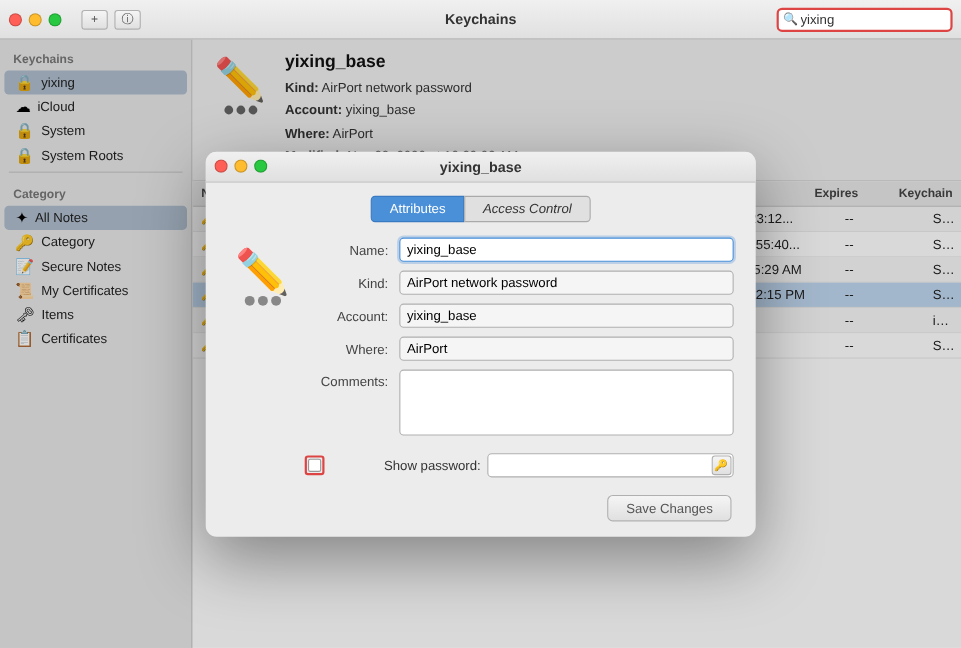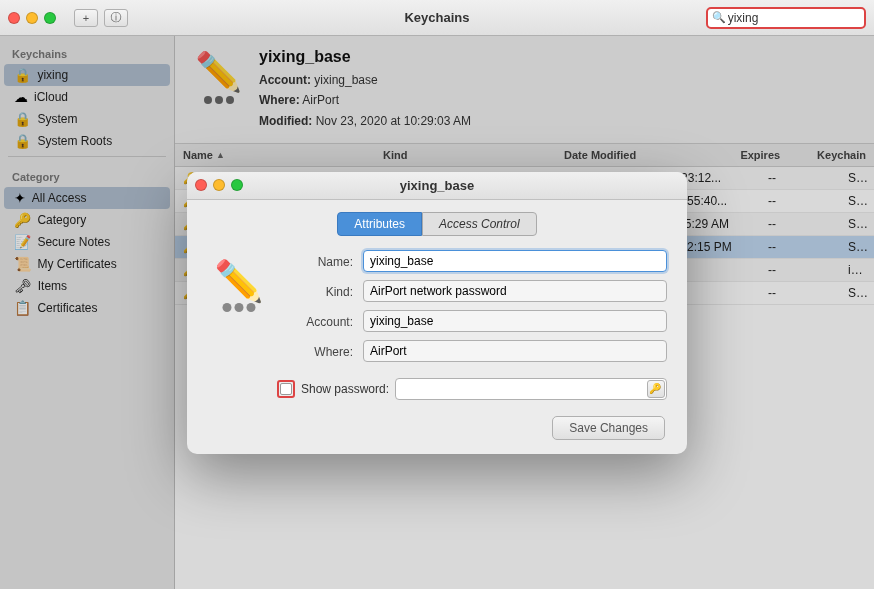--- a/index.html
+++ b/index.html
@@ -275,20 +275,21 @@
     }
     .show-pw-checkbox {
       width: 12px; height: 12px;
       border: 1px solid #999;
       border-radius: 2px;
       background: white;
     }
     .show-pw-label {
       font-size: 12px; color: #333;
       white-space: nowrap;
+      margin-left: 48px;
     }
     .pw-input-wrap {
       flex: 1; position: relative;
     }
     .pw-field {
       width: 100%;
       border: 1px solid #b0b0b0;
       border-radius: 4px;
       padding: 3px 24px 3px 6px;
       font-size: 12px;
@@ -380,21 +381,21 @@
       <span style="font-size:14px;">🔒</span>
       <span class="sidebar-item-text">System Roots</span>
     </div>
 
     <div class="sidebar-divider"></div>
 
     <div class="sidebar-category-label">Category</div>
 
     <div class="sidebar-item selected">
       <span style="font-size:14px;">✦</span>
-      <span class="sidebar-item-text">All Access</span>
+      <span class="sidebar-item-text">All Notes</span>
     </div>
     <div class="sidebar-item">
       <span style="font-size:14px;">🔑</span>
       <span class="sidebar-item-text">Category</span>
     </div>
     <div class="sidebar-item">
       <span style="font-size:14px;">📝</span>
       <span class="sidebar-item-text">Secure Notes</span>
     </div>
     <div class="sidebar-item">
@@ -417,20 +418,24 @@
       <div class="item-icon-area">
         <span style="font-size:38px; position:absolute; top:2px;">✏️</span>
         <div class="lock-dots" style="bottom:0;">
           <div class="lock-dot"></div>
           <div class="lock-dot"></div>
           <div class="lock-dot"></div>
         </div>
       </div>
       <div class="item-details">
         <h2>yixing_base</h2>
+        <div class="item-detail-row">
+          <span class="item-detail-label">Kind:</span>
+          <span>AirPort network password</span>
+        </div>
         <div class="item-detail-row">
           <span class="item-detail-label">Account:</span>
           <span>yixing_base</span>
         </div>
         <div class="item-detail-row">
           <span class="item-detail-label">Where:</span>
           <span>AirPort</span>
         </div>
         <div class="item-detail-row">
           <span class="item-detail-label">Modified:</span>
@@ -564,20 +569,24 @@
               <input type="text" class="form-input readonly-field" value="AirPort network password" readonly="" style="">
             </div>
             <div class="form-row">
               <span class="form-label">Account:</span>
               <input type="text" class="form-input readonly-field" value="yixing_base" style="">
             </div>
             <div class="form-row">
               <span class="form-label">Where:</span>
               <input type="text" class="form-input readonly-field" value="AirPort" style="">
             </div>
+            <div class="form-row" style="align-items:flex-start;">
+              <span class="form-label" style="padding-top:4px;">Comments:</span>
+              <textarea class="form-textarea" style=""></textarea>
+            </div>
           </div>
         </div>
 
         <div class="show-password-row">
           <div style="width:64px;flex-shrink:0;"></div>
           <div class="show-pw-checkbox-wrap">
             <div class="show-pw-checkbox"></div>
           </div>
           <span class="show-pw-label">Show password:</span>
           <div class="pw-input-wrap">

